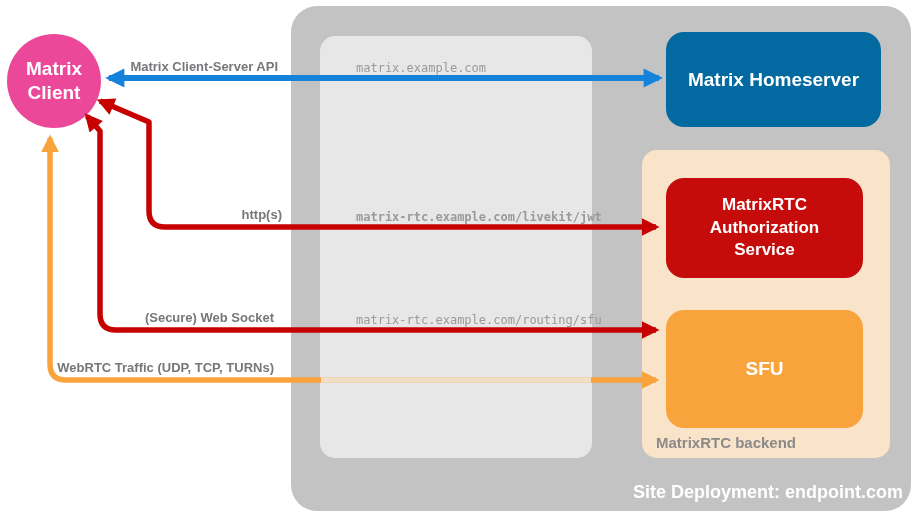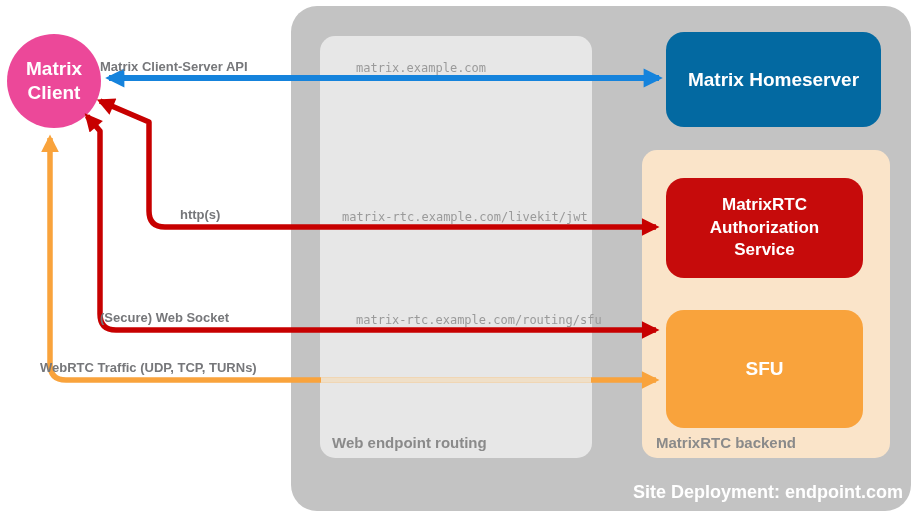--- a/index.html
+++ b/index.html
@@ -27,21 +27,21 @@
   .node{
     z-index:5;display:flex;align-items:center;justify-content:center;text-align:center;
     color:#fff;font-weight:bold;border-radius:18px;
   }
   .homeserver{left:666px;top:32px;width:215px;height:95px;background:#0369a1;font-size:19px;}
   .auth{left:666px;top:178px;width:197px;height:100px;background:#C60B0B;font-size:17px;line-height:1.35;}
   .auth .lbl{width:160px;}
   .sfu{left:666px;top:310px;width:197px;height:118px;background:#F9A33C;font-size:19px;}
   
   .txt{z-index:6;white-space:nowrap;}
-  .conn-label{font-size:13px;font-weight:bold;color:#76777A;}
+  .conn-label{font-size:13px;font-weight:bold;color:#76777A;text-align:right;}
   .url{font-family:"DejaVu Sans Mono","Liberation Mono",monospace;font-size:12px;color:#9A9A9A;padding-left:25px;}
   .zone-label{font-size:15px;font-weight:bold;color:#8A8A8A;}
   .site-label{font-size:18px;font-weight:bold;color:#FFFFFF;text-align:right;}
 </style>
 </head>
 <body>
 
 <div class="canvas">
 
   <div class="abs outer-box"></div>
@@ -86,20 +86,19 @@
   <div class="abs node sfu">
     <div>SFU</div>
   </div>
 
   <div class="abs txt conn-label" style="left:100px;top:59px;width:178px;">Matrix Client-Server API</div>
   <div class="abs txt conn-label" style="left:180px;top:207px;width:102px;">http(s)</div>
   <div class="abs txt conn-label" style="left:100px;top:310px;width:174px;">(Secure) Web Socket</div>
   <div class="abs txt conn-label" style="left:40px;top:360px;width:234px;">WebRTC Traffic (UDP, TCP, TURNs)</div>
 
   <div class="abs txt url" style="left:331px;top:61px;">matrix.example.com</div>
-  <div class="abs txt url" style="left:317px;top:210px;">matrix-rtc.example.com/livekit/jwt</div>
+  <div class="abs txt url" style="left:331px;top:210px;font-weight:bold;">matrix-rtc.example.com/livekit/jwt</div>
   <div class="abs txt url" style="left:331px;top:313px;">matrix-rtc.example.com/routing/sfu</div>
 
-  <div class="abs txt zone-label" style="left:332px;top:434px;">Web endpoint routing</div>
   <div class="abs txt zone-label" style="left:656px;top:434px;">MatrixRTC backend</div>
   <div class="abs txt site-label" style="left:600px;top:482px;width:303px;">Site Deployment: endpoint.com</div>
 
 </div>
 
 </body></html>

